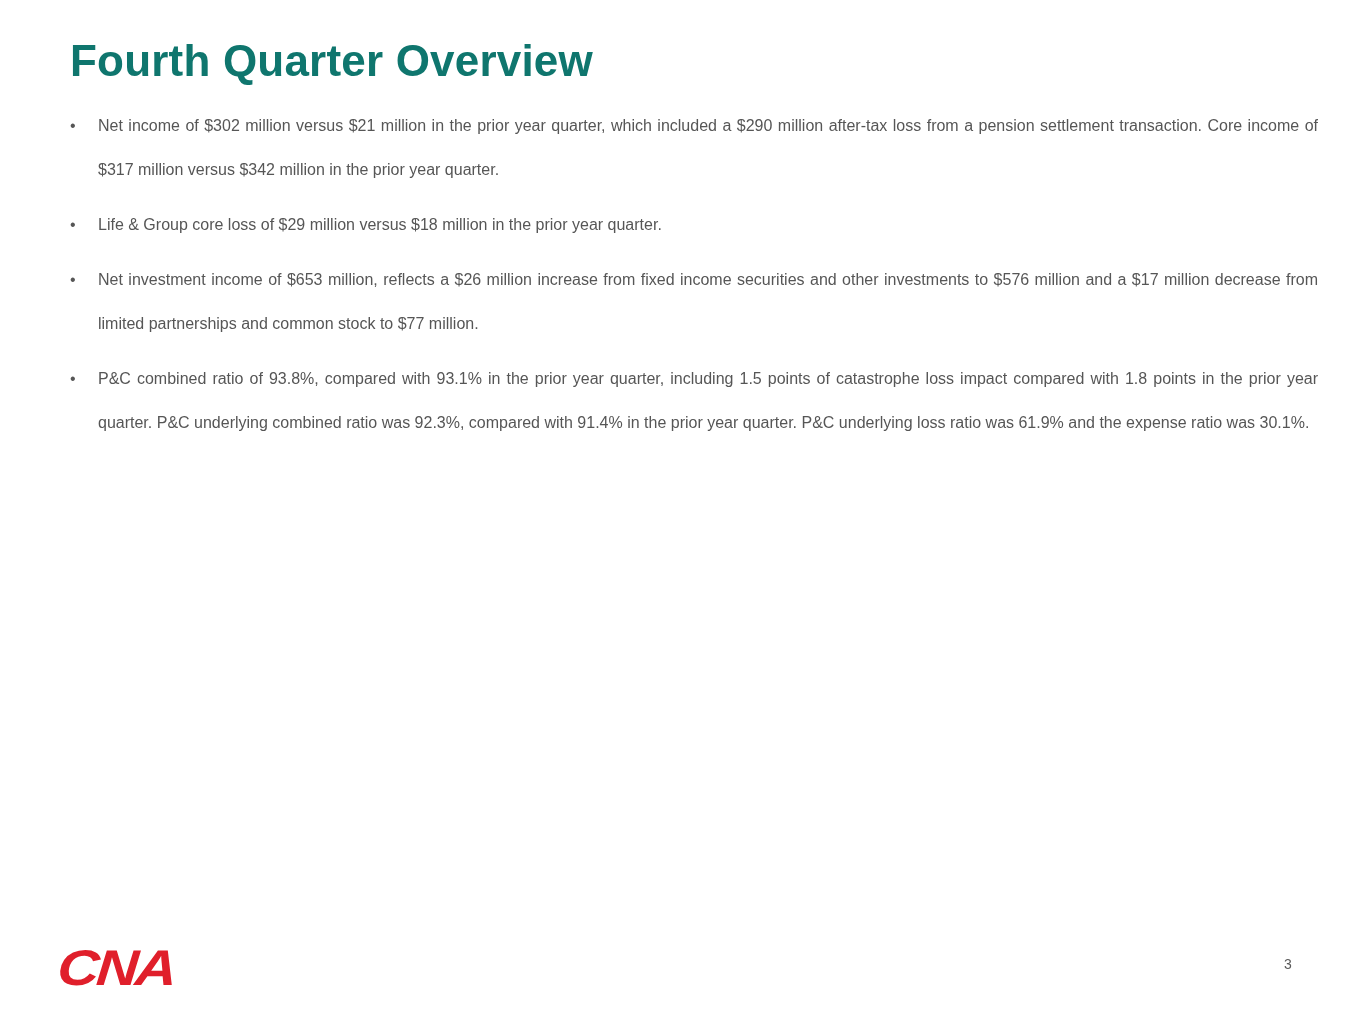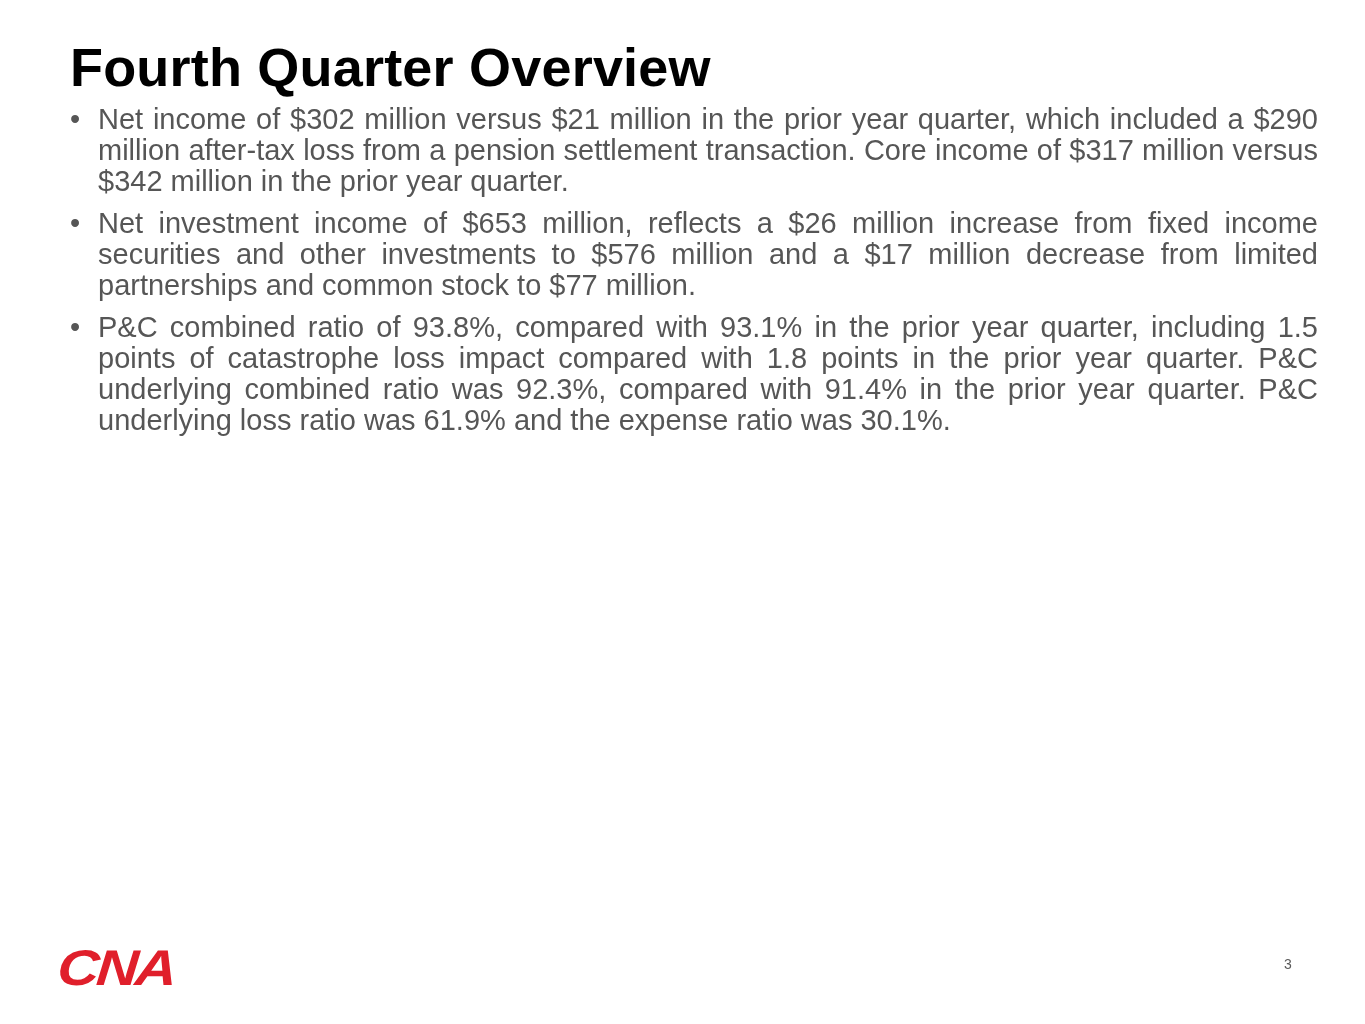--- a/index.html
+++ b/index.html
@@ -12,36 +12,36 @@
     height: 1024px;
     background: #ffffff;
     overflow: hidden;
     margin: 0 auto;
   }
 
   .slide-title {
     position: absolute;
     left: 70px;
     top: 36px;
-    font-size: 54px;
+    font-size: 44px;
     font-weight: 700;
-    color: #000000;
+    color: #0f766e;
     letter-spacing: 0.2px;
     white-space: nowrap;
   }
 
   .bullet-list {
     position: absolute;
     left: 68px;
     top: 104px;
     width: 1250px;
     list-style: none;
     color: #565656;
-    font-size: 29px;
-    line-height: 31px;
+    font-size: 16px;
+    line-height: 44px;
   }
 
   .bullet-list li {
     position: relative;
     padding-left: 30px;
     margin-bottom: 11px;
     text-align: justify;
     text-justify: inter-word;
   }
 
@@ -77,20 +77,21 @@
 </style>
 </head>
 <body>
 
 <div class="slide">
 
   <h1 class="slide-title">Fourth Quarter Overview</h1>
 
   <ul class="bullet-list">
     <li>Net income of $302 million versus $21 million in the prior year quarter, which included a $290 million after-tax loss from a pension settlement transaction.  Core income of $317 million versus $342 million in the prior year quarter.</li>
+    <li>Life &amp; Group core loss of $29 million versus  $18 million in the prior year quarter.</li>
     <li>Net investment income of $653 million, reflects a $26 million increase from fixed income securities and other investments to $576 million and a $17 million decrease from limited partnerships and common stock to $77 million.</li>
     <li>P&amp;C combined ratio of 93.8%, compared with 93.1% in the prior year quarter, including 1.5 points of catastrophe loss impact compared with 1.8 points in the prior year quarter.  P&amp;C underlying combined ratio was 92.3%, compared with 91.4% in the prior year quarter.  P&amp;C underlying loss ratio was 61.9% and the expense ratio was 30.1%.</li>
   </ul>
 
   <div class="cna-logo">CNA</div>
 
   <div class="page-number">3</div>
 
 </div>
 

